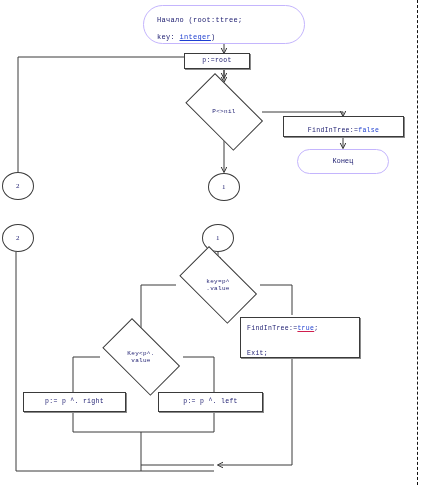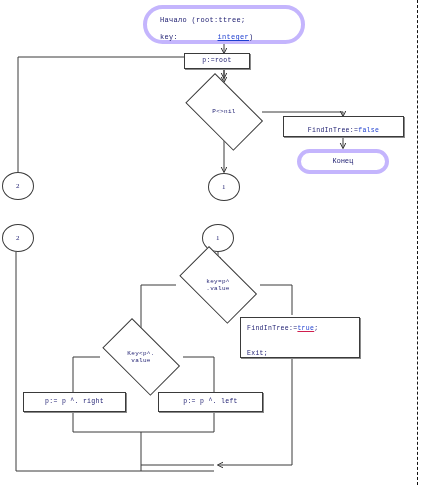--- a/index.html
+++ b/index.html
@@ -41,21 +41,21 @@
     justify-content: center;
     text-align: center;
     color: #1a1a6e;
     font-family: "Liberation Mono", monospace;
     letter-spacing: 0.3px;
     line-height: 1.25;
     white-space: pre-line;
   }
 
   .terminator {
-    border: 4px solid #c4b5fd;
+    border: 1px solid #c4b5fd;
     border-radius: 999px;
     background: #ffffff;
     padding: 2px 8px;
   }
   .terminator.cyr {
     font-family: "Liberation Sans", sans-serif;
     color: #1a1a6e;
   }
 
   .process {
@@ -97,21 +97,21 @@
     z-index: 2;
     font-family: "Liberation Mono", monospace;
     color: #1a1a6e;
     line-height: 1.2;
     white-space: pre-line;
   }
 
   
   .kw-true  { color: #1e3fd0; text-decoration: underline; text-decoration-color: #d01e4e; }
   .kw-false { color: #1e3fd0; }
-  .kw-type  { color: #1e3fd0; text-decoration: underline; text-decoration-color: #1e3fd0; margin-left: 35px; }
+  .kw-type  { color: #1e3fd0; text-decoration: underline; text-decoration-color: #1e3fd0; }
 
   svg.lines {
     position: absolute;
     left: 0; top: 0;
     width: 430px; height: 485px;
     pointer-events: none;
   }
   svg.lines path, svg.lines line {
     stroke: #3a3a3a;
     stroke-width: 1;

